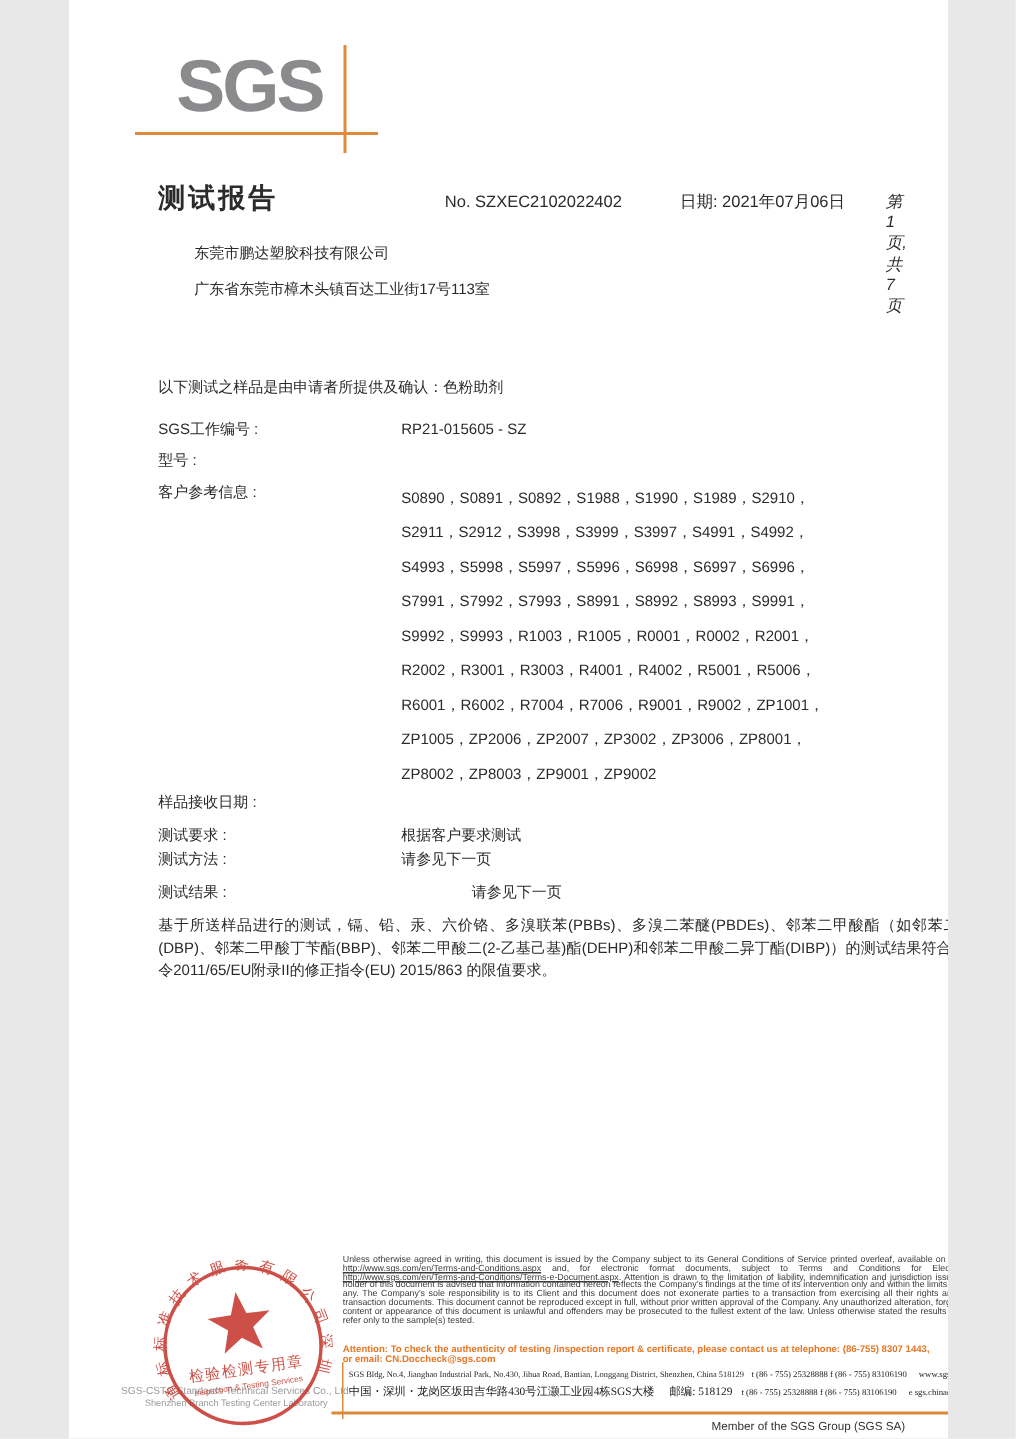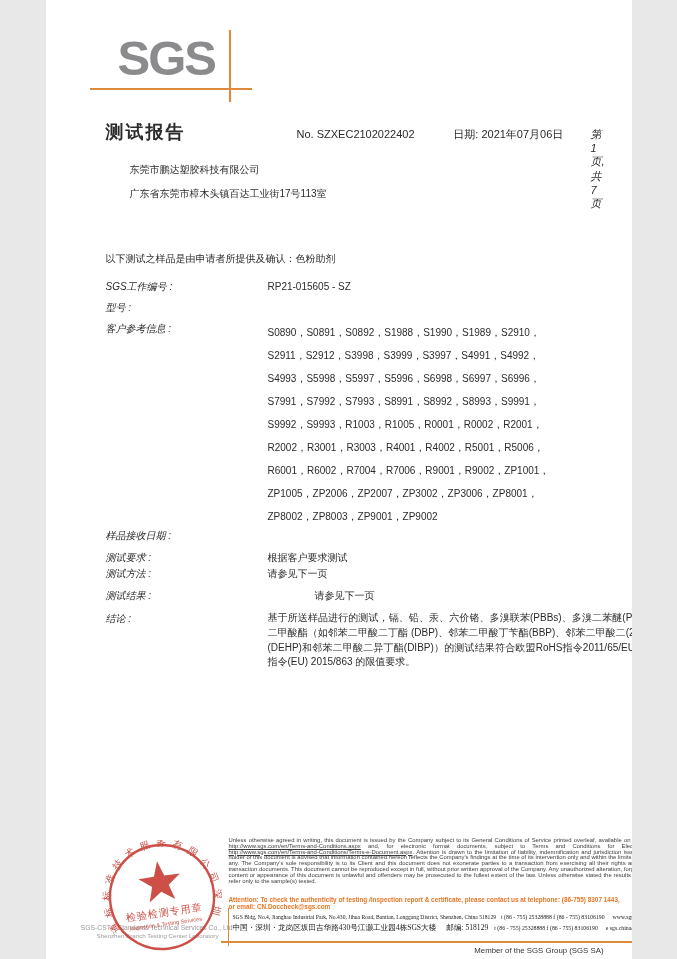--- a/index.html
+++ b/index.html
@@ -20,21 +20,21 @@
   .header-row{position:absolute;left:60px;top:120px;right:27px;display:flex;align-items:baseline;}
   .hdr-title{width:195px;font-size:18px;font-weight:bold;letter-spacing:2px;}
   .hdr-no{width:160px;font-size:11px;}
   .hdr-date{width:140px;font-size:11px;}
   .hdr-page{flex:1;font-size:11px;font-style:italic;}
   .applicant{position:absolute;left:60px;top:158px;font-size:10px;line-height:24px;margin-left:24px;}
   
   .content{position:absolute;left:60px;top:251px;width:586px;font-size:10px;}
   .statement{line-height:15px;margin-bottom:13px;}
   .row{display:flex;}
-  .row .lbl{width:162px;flex-shrink:0;line-height:15px;font-style:italic;}
+  .row .lbl{width:162px;flex-shrink:0;line-height:15px;}
   .row .val{flex:1;line-height:15px;}
   .r-gap5{margin-bottom:6px;} .r-gap7{margin-bottom:7px;}
   .r-gap1{margin-bottom:1px;} .r-gap8{margin-bottom:8px;gap:47px;}
   .row-ref .val div{line-height:23px;}
   .row-ref{margin-bottom:0px;}
   .row-conclusion .val{line-height:14.8px;text-align:justify;}
   
   .legal{
     position:absolute;left:183px;top:838px;width:468px;
     font-size:5.9px;line-height:5.8px;text-align:justify;color:#3c3c3c;
@@ -126,21 +126,20 @@
       <span class="lbl">测试方法 :</span>
       <span class="val">请参见下一页</span>
     </div>
 
     <div class="row r-gap8">
       <span class="lbl">测试结果 :</span>
       <span class="val">请参见下一页</span>
     </div>
 
     <div class="row row-conclusion">
-      <span class="lbl">结论 :</span>
       <span class="val">基于所送样品进行的测试，镉、铅、汞、六价铬、多溴联苯(PBBs)、多溴二苯醚(PBDEs)、邻苯二甲酸酯（如邻苯二甲酸二丁酯 (DBP)、邻苯二甲酸丁苄酯(BBP)、邻苯二甲酸二(2-乙基己基)酯(DEHP)和邻苯二甲酸二异丁酯(DIBP)）的测试结果符合欧盟RoHS指令2011/65/EU附录II的修正指令(EU) 2015/863 的限值要求。</span>
     </div>
   </div>
 
   <div class="legal"><span>Unless otherwise agreed in writing, this document is issued by the Company subject to its General Conditions of Service printed overleaf, available on request or accessible at </span><span class="url">http://www.sgs.com/en/Terms-and-Conditions.aspx</span><span> and, for electronic format documents, subject to Terms and Conditions for Electronic Documents at </span><span class="url">http://www.sgs.com/en/Terms-and-Conditions/Terms-e-Document.aspx</span><span>. Attention is drawn to the limitation of liability, indemnification and jurisdiction issues defined therein. Any holder of this document is advised that information contained hereon reflects the Company's findings at the time of its intervention only and within the limits of Client's instructions, if any. The Company's sole responsibility is to its Client and this document does not exonerate parties to a transaction from exercising all their rights and obligations under the transaction documents. This document cannot be reproduced except in full, without prior written approval of the Company. Any unauthorized alteration, forgery or falsification of the content or appearance of this document is unlawful and offenders may be prosecuted to the fullest extent of the law. Unless otherwise stated the results shown in this test report refer only to the sample(s) tested.</span></div>
 
   <div class="attention">
     <div>Attention: To check the authenticity of testing /inspection report &amp; certificate, please contact us at telephone: (86-755) 8307 1443,</div>
     <div>or email: CN.Doccheck@sgs.com</div>
   </div>

